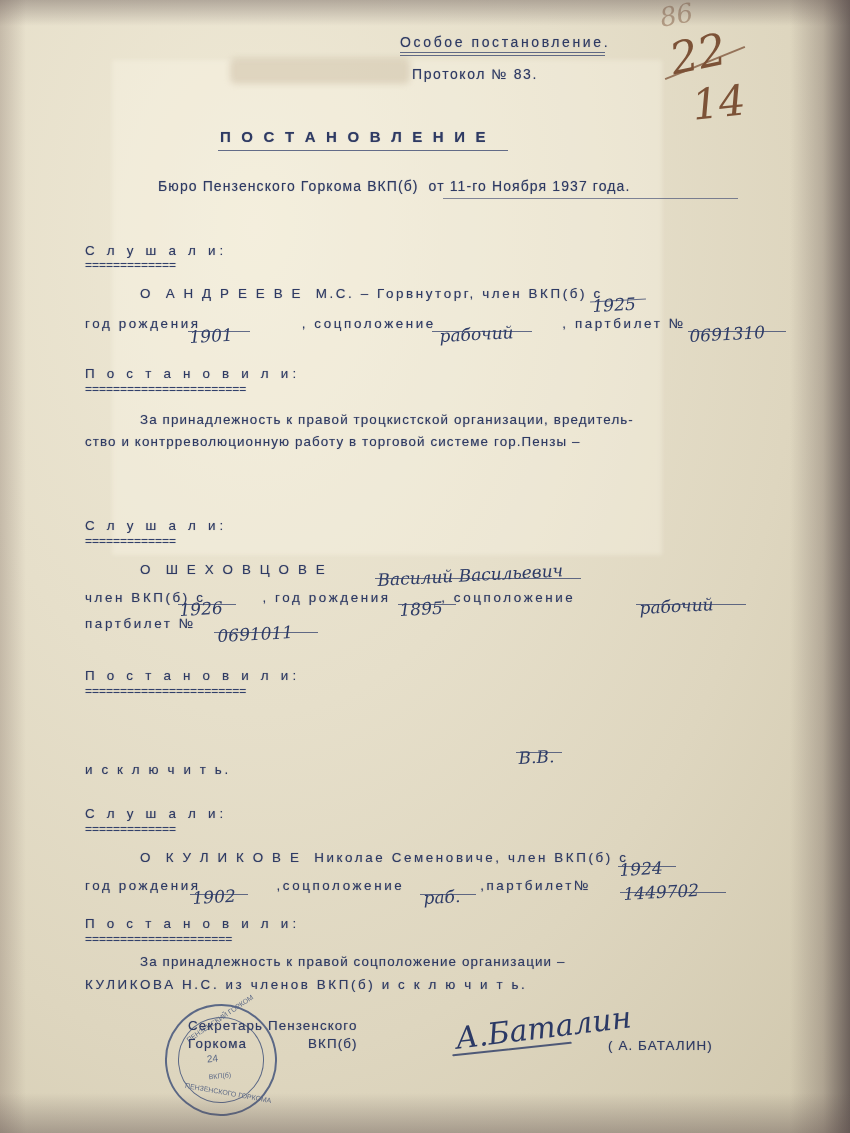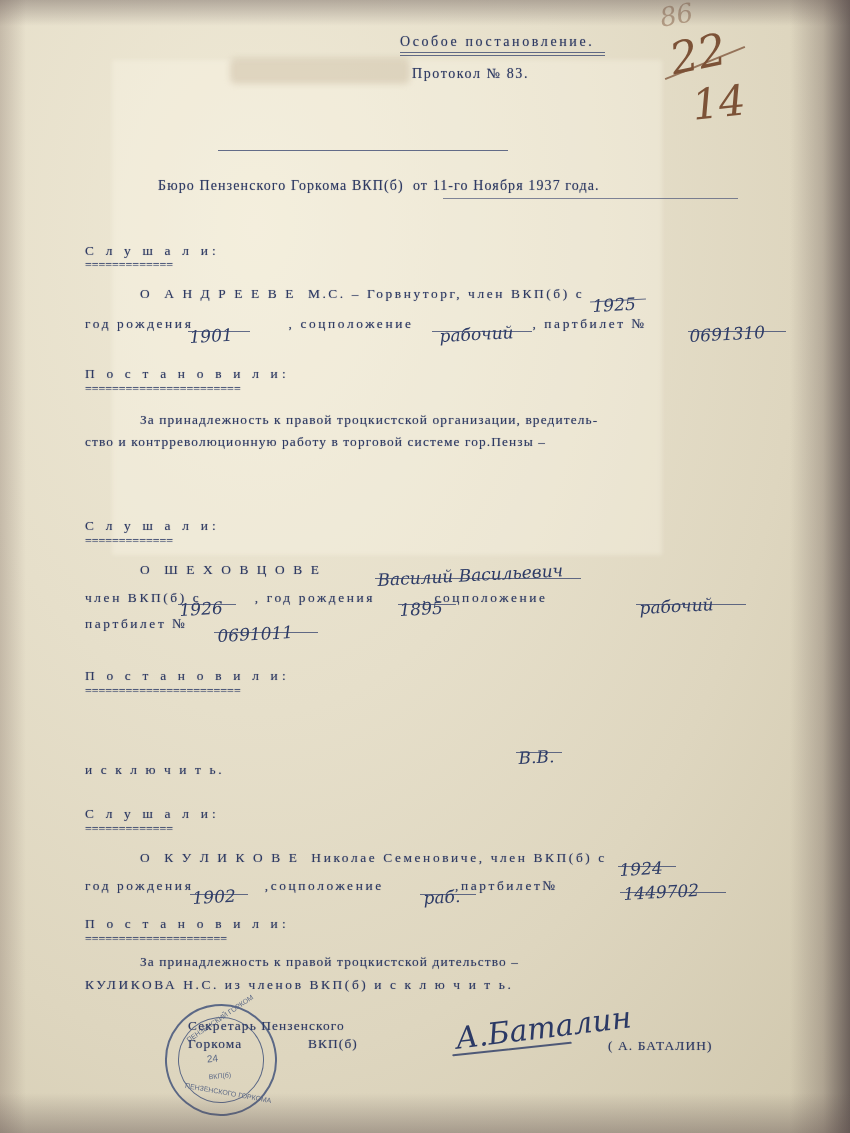--- a/index.html
+++ b/index.html
@@ -44,21 +44,21 @@
   }
   #stain{
     position:absolute;left:230px;top:58px;width:180px;height:26px;
     background:rgba(180,160,130,.30);border-radius:6px;filter:blur(3px);
     pointer-events:none;
   }
   
   .tw{
     position:absolute;
     color:#2e3a63;
-    font-family:Liberation Serif, serif;
+    font-family:Liberation Sans, sans-serif;
     font-size:13.4px;
     letter-spacing:.4px;
     white-space:pre;
     text-shadow:0 0 1px rgba(46,58,99,.45);
   }
   .sp{letter-spacing:4.2px;}
   .sp2{letter-spacing:2.6px;}
   .eq{letter-spacing:0px;font-size:12px;color:#31406b;}
   
   .hw{
@@ -118,20 +118,21 @@
   <div class="pencil" style="left:670px;top:28px;font-size:44px;transform:rotate(-12deg);">22</div>
   <div class="pencil" style="left:692px;top:78px;font-size:42px;transform:rotate(-6deg);">14</div>
   <div style="position:absolute;left:662px;top:62px;width:86px;height:2px;background:#7c5237;transform:rotate(-22deg);opacity:.75;"></div>
 
   <div class="tw sp2" style="left:400px;top:34px;font-size:14px;">Особое постановление.</div>
   <div class="ul" style="left:400px;top:52px;width:205px;"></div>
   <div class="ul" style="left:400px;top:55px;width:205px;"></div>
 
   <div class="tw" style="left:412px;top:66px;font-size:14px;letter-spacing:1.6px;">Протокол № 83.</div>
 
+  <div class="tw" style="left:220px;top:128px;font-size:15px;letter-spacing:3.2px;font-weight:bold;">П О С Т А Н О В Л Е Н И Е</div>
   <div class="ul" style="left:218px;top:150px;width:290px;"></div>
 
   <div class="tw" style="left:138px;top:178px;font-size:14px;letter-spacing:1.1px;margin-left:20px;">Бюро Пензенского Горкома ВКП(б)  от 11-го Ноября 1937 года.</div>
   <div class="ul" style="left:443px;top:198px;width:295px;opacity:.6;"></div>
 
   <div class="tw sp" style="left:85px;top:243px;">С л у ш а л и:</div>
   <div class="tw eq" style="left:85px;top:258px;">=============</div>
 
   <div class="tw sp2" style="left:140px;top:286px;">О  А Н Д Р Е Е В Е  М.С. – Горвнуторг, член ВКП(б) с</div>
   <div class="hw" style="left:593px;top:296px;">1925</div>
@@ -188,21 +189,21 @@
   <div class="hw" style="left:193px;top:888px;">1902</div>
   <div class="ul" style="left:190px;top:894px;width:58px;"></div>
   <div class="hw" style="left:424px;top:888px;">раб.</div>
   <div class="ul" style="left:420px;top:894px;width:56px;"></div>
   <div class="hw" style="left:624px;top:884px;">1449702</div>
   <div class="ul" style="left:620px;top:892px;width:106px;"></div>
 
   <div class="tw sp" style="left:85px;top:916px;">П о с т а н о в и л и:</div>
   <div class="tw eq" style="left:85px;top:932px;">=====================</div>
 
-  <div class="tw" style="left:140px;top:954px;letter-spacing:1.1px;">За принадлежность к правой троцкистской дительство –</div>
+  <div class="tw" style="left:140px;top:954px;letter-spacing:1.1px;">За принадлежность к правой соцположение организации –</div>
   <div class="tw sp2" style="left:85px;top:977px;">КУЛИКОВА Н.С. из членов ВКП(б) и с к л ю ч и т ь.</div>
 
   <div class="tw" style="left:188px;top:1018px;letter-spacing:1.1px;">Секретарь Пензенского</div>
   <div class="tw" style="left:188px;top:1036px;letter-spacing:1.1px;">Горкома</div>
   <div class="tw" style="left:308px;top:1036px;letter-spacing:1.1px;">ВКП(б)</div>
   <div class="tw" style="left:608px;top:1038px;letter-spacing:1.1px;">( А. БАТАЛИН)</div>
 
   <div id="signature">А.Баталин</div>
   <div id="sig-stroke"></div>
 

